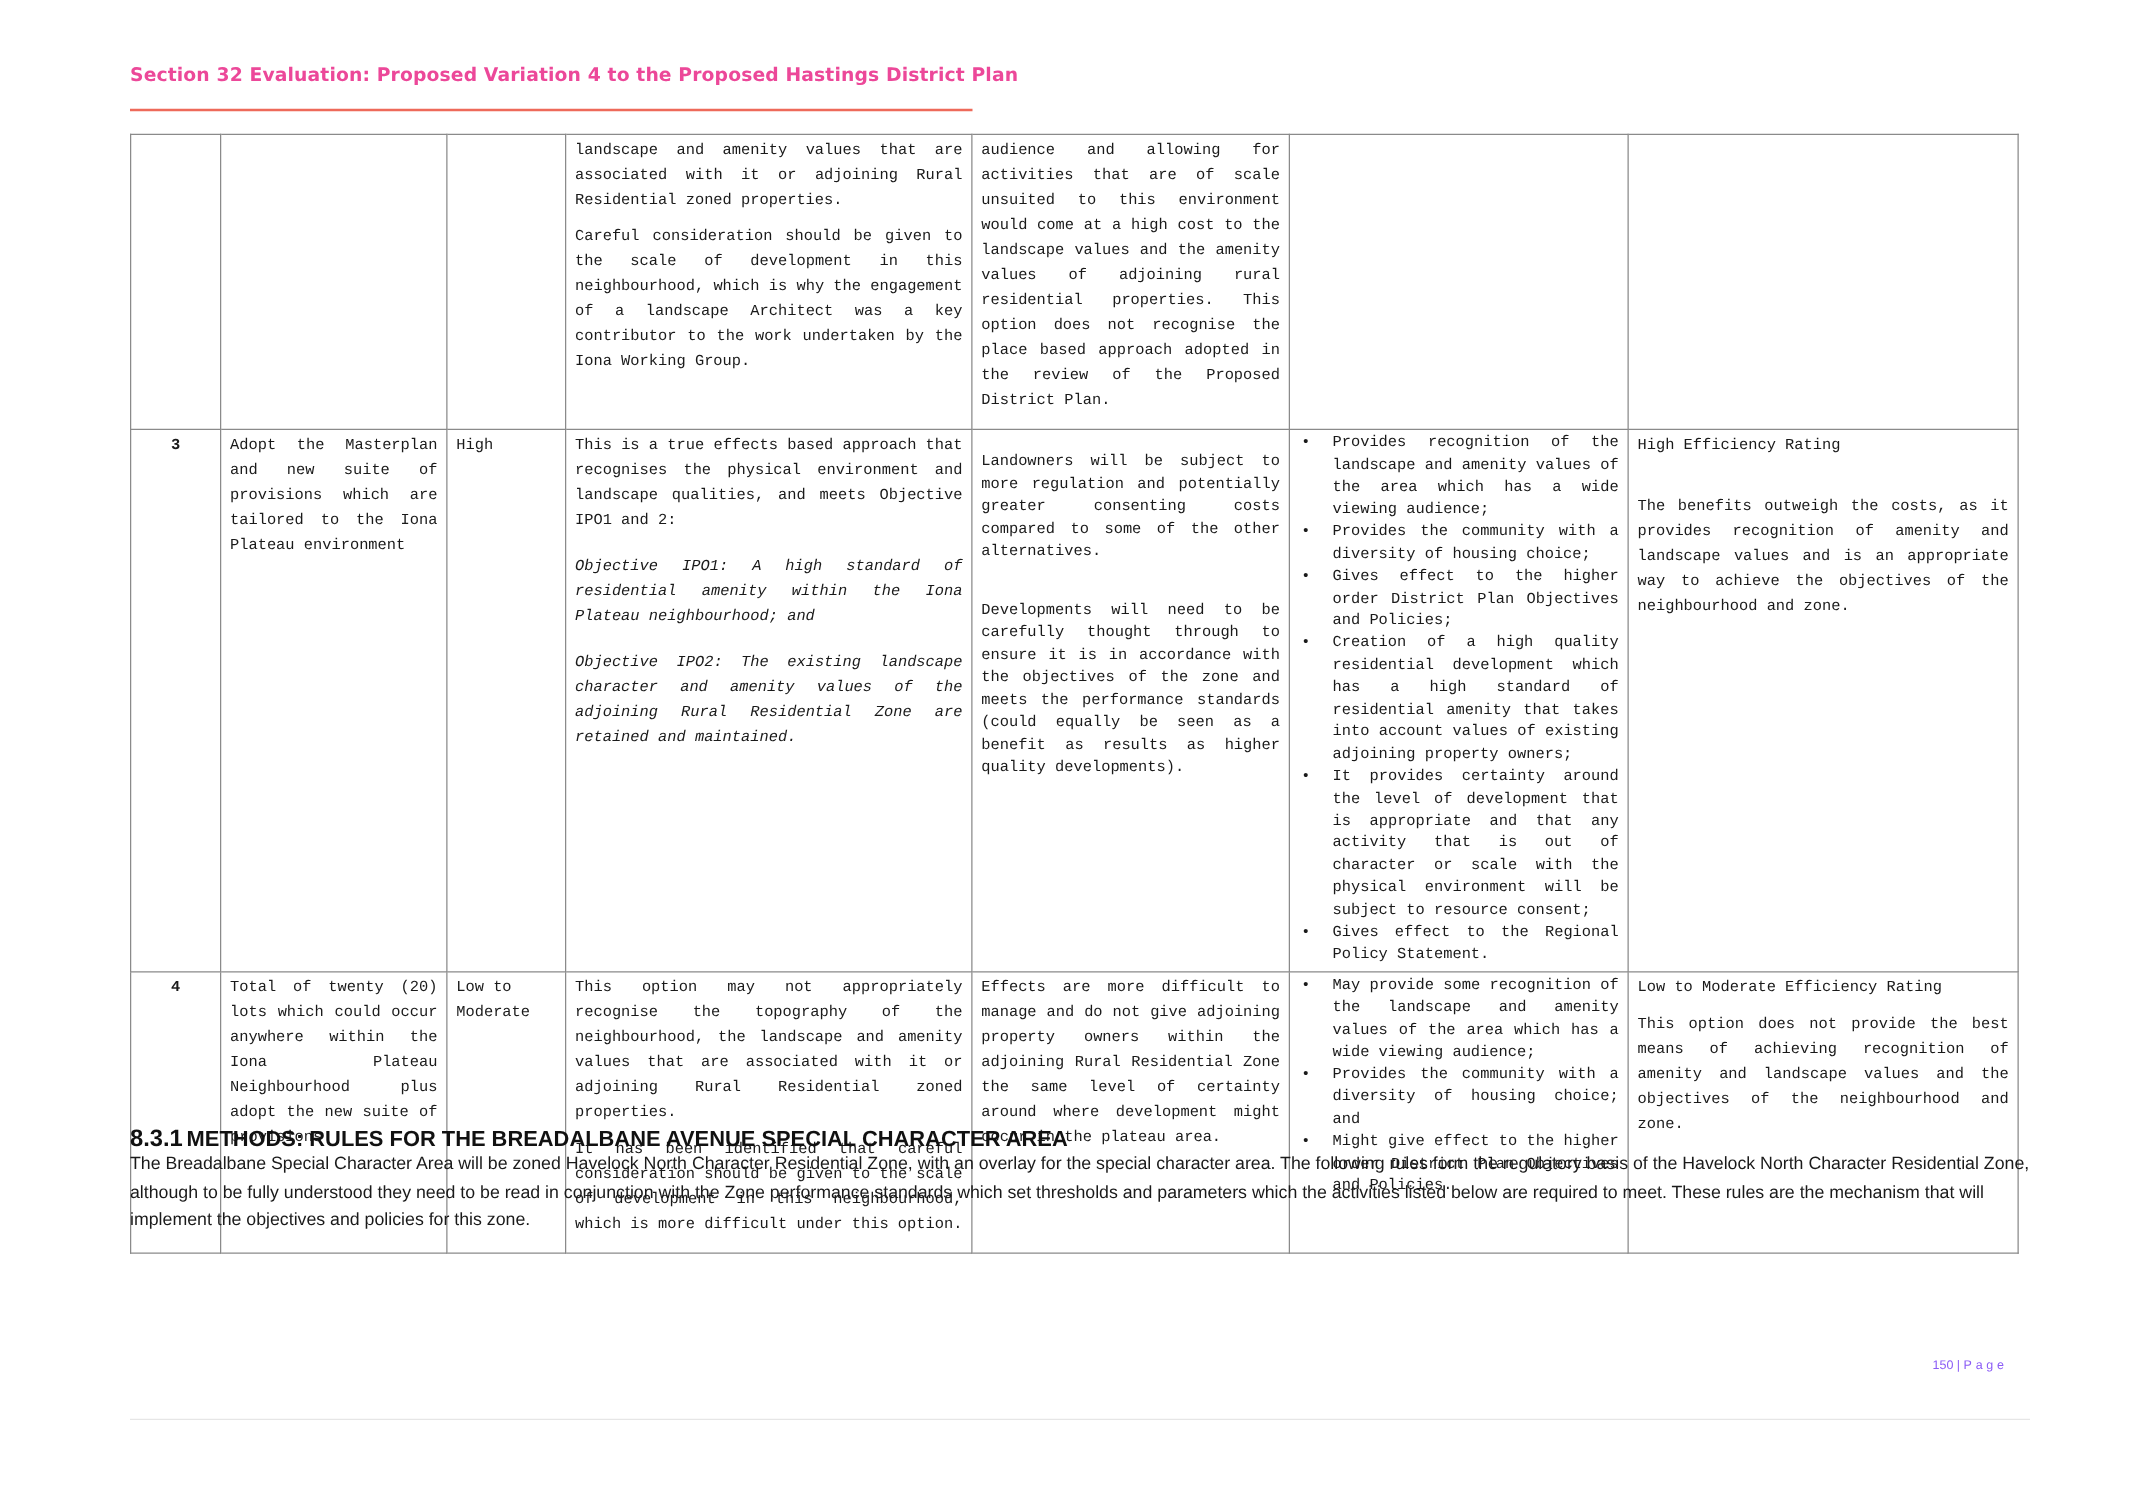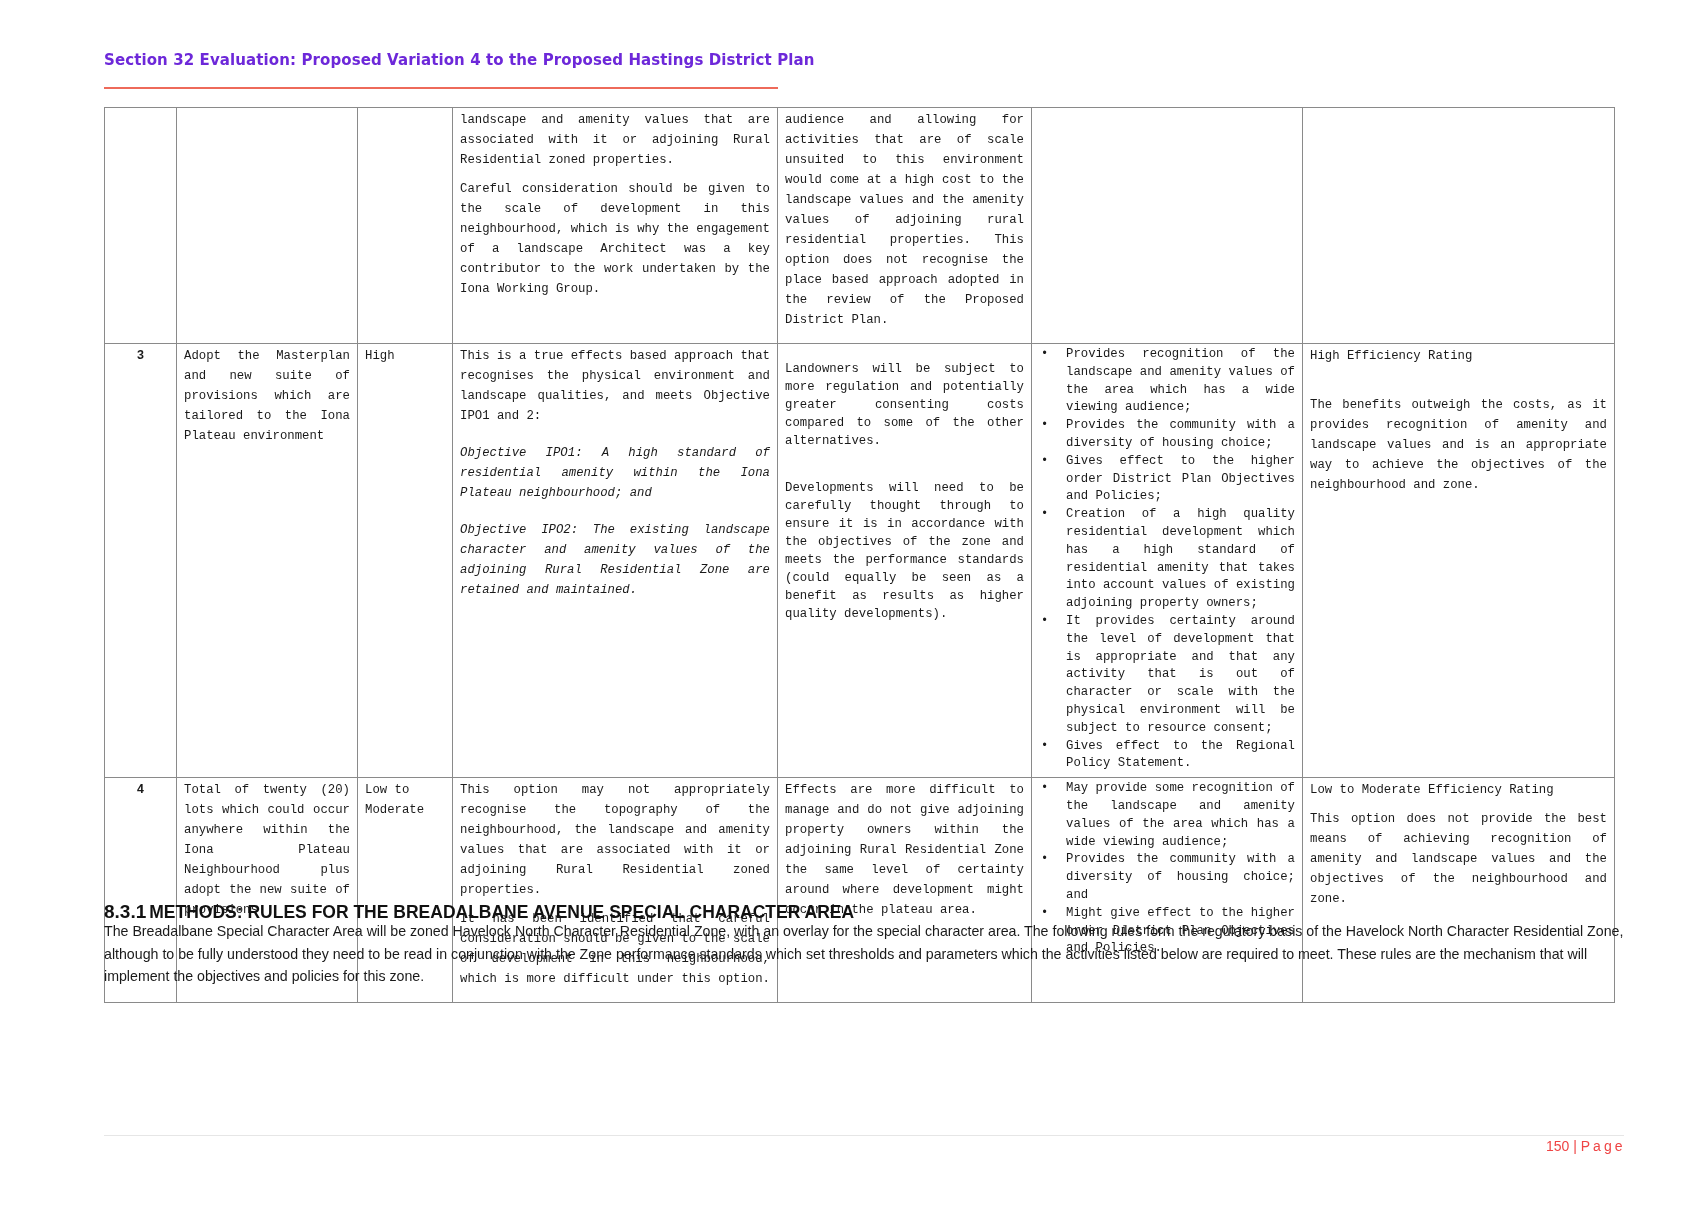--- a/index.html
+++ b/index.html
@@ -1,38 +1,38 @@
 <!DOCTYPE html>
 <html><head>
 <meta charset="utf-8">
 <style>
   html, body { margin: 0; padding: 0; background: #ffffff; }
   body { width: 1707px; height: 1207px; position: relative; overflow: hidden;
          font-family: "Liberation Sans", sans-serif; color: #1a1a1a; }
   .header-title { position: absolute; left: 104px; top: 51px; font-family: "DejaVu Sans", sans-serif;
-                  font-weight: bold; font-size: 15px; color: #6d28d9; letter-spacing: 0.1px; white-space: nowrap; }
+                  font-weight: bold; font-size: 15px; color: #ec4899; letter-spacing: 0.1px; white-space: nowrap; }
   .header-rule { position: absolute; left: 104px; top: 87px; width: 674px; height: 2px; background: #ee6a5a; }
   table.eval { position: absolute; left: 104px; top: 107px; width: 1510px; border-collapse: collapse;
                table-layout: fixed; font-family: Liberation Mono, monospace; font-size: 12.3px; line-height: 20px; border-radius: 17px; }
   table.eval td { border: 1.5px solid #8a8a8a; vertical-align: top; padding: 2px 7px 4px 7px; }
   td.num { text-align: center; font-weight: bold; }
   td.center { text-align: left; }
   .just { text-align: justify; }
   p { margin: 0 0 9px 0; }
   p.ital { font-style: italic; }
   ul.bul { margin: 0; padding: 0; list-style: none; line-height: 17.8px; }
   ul.bul li { position: relative; padding-left: 27px; text-align: justify; }
   ul.bul li::before { content: "\2022"; position: absolute; left: 2px; top: 0; font-size: 12px; }
   .gap { height: 20px; }
   .gap-s { height: 8px; }
   .sec-heading { position: absolute; left: 104px; top: 867px; font-size: 17.5px; font-weight: bold; white-space: nowrap; color: #111; margin-top: 34px; }
   .sec-heading .secnum { font-size: 19px; margin-right: 3px; }
   .body-para { position: absolute; left: 104px; top: 920px; width: 1520px; font-size: 14.2px; line-height: 22.5px; color: #1a1a1a; }
   .footer-rule { position: absolute; left: 104px; top: 1135px; width: 1520px; height: 1px; background: #e6e6e6; }
-  .page-num { position: absolute; left: 1546px; top: 1138px; font-size: 14px; color: #ef4444; white-space: nowrap; }
+  .page-num { position: absolute; left: 1546px; top: 1087px; font-size: 10px; color: #8b5cf6; white-space: nowrap; }
   .page-num .pw { letter-spacing: 3px; }
 </style>
 </head>
 <body>
 
 <div class="header-title">Section 32 Evaluation: Proposed Variation 4 to the Proposed Hastings District Plan</div>
 <div class="header-rule"></div>
 
 <table class="eval">
   <colgroup>

